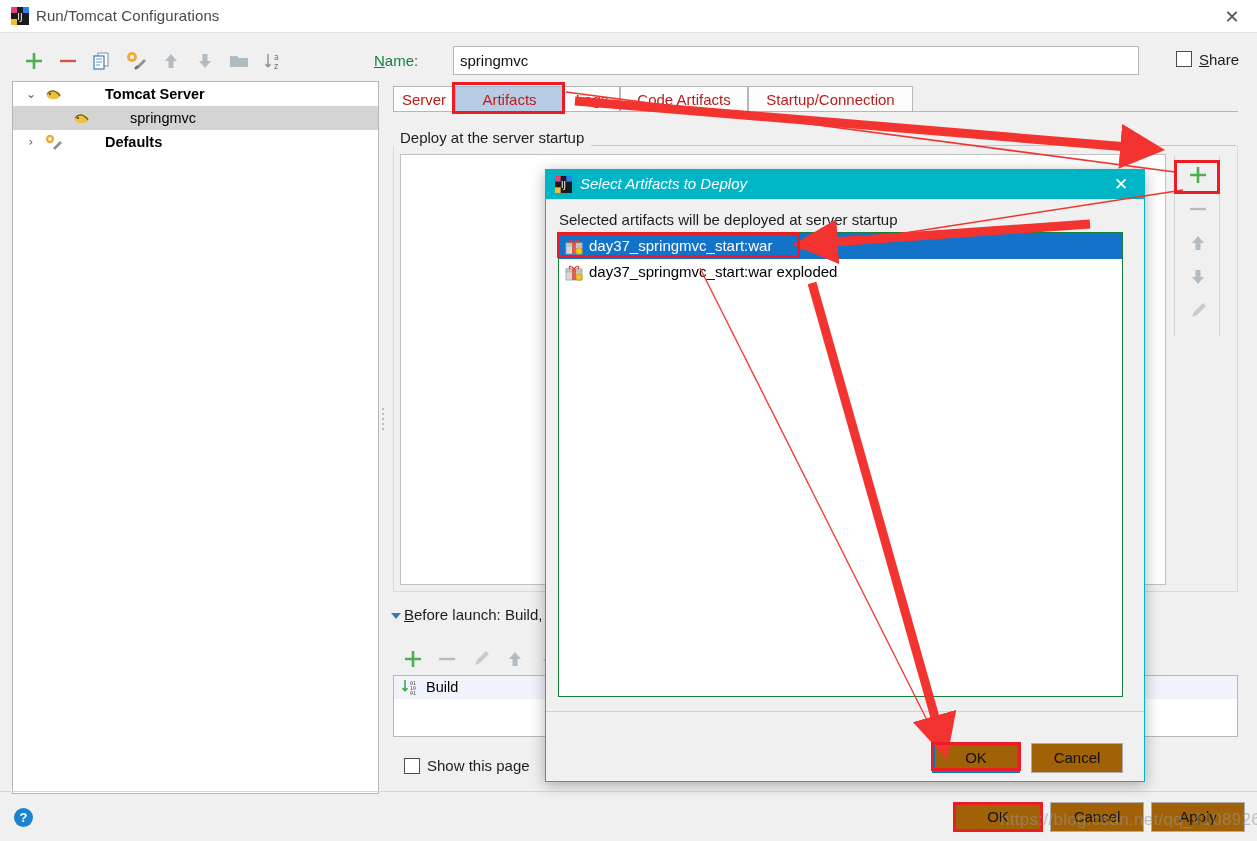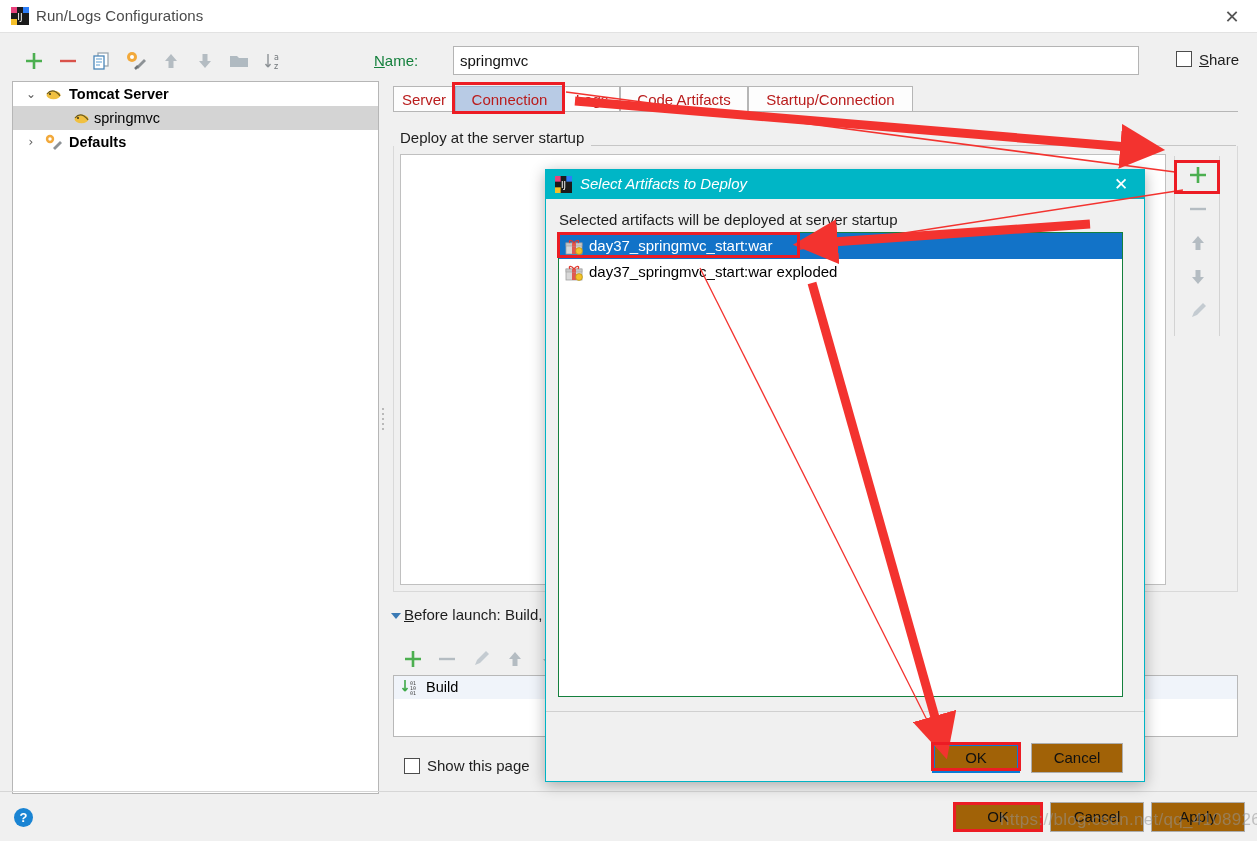--- a/index.html
+++ b/index.html
@@ -56,21 +56,21 @@
     font-size: 14.5px; color: #000;
     white-space: nowrap;
   }
   .tree-row.selected { background: #d4d4d4; }
   .tree-arrow {
     position: absolute; left: 10px; top: 0; width: 16px; height: 24px;
     color: #5a5a5a; font-size: 12px; text-align: center; line-height: 24px;
     font-family: "DejaVu Sans", sans-serif;
   }
   .tree-ico { position: absolute; top: 4px; width: 17px; height: 17px; }
-  .tree-label { position: absolute; white-space: nowrap; }
+  .tree-label { position: absolute; white-space: nowrap; margin-left: 36px; }
   .bold { font-weight: bold; }
 
   
   .name-label {
     position: absolute; left: 374px; top: 52px;
     font-size: 15px; color: #15803d;
   }
   .name-label u { text-decoration: underline; }
   .name-input {
     position: absolute; left: 453px; top: 46px; width: 686px; height: 29px;
@@ -256,21 +256,21 @@
   <div class="win-titlebar">
     <span class="win-icon">
       <svg width="18" height="18" viewBox="0 0 18 18">
         <rect x="0" y="0" width="18" height="18" fill="#1b1b1b"></rect>
         <rect x="0" y="0" width="6" height="6" fill="#e8417b"></rect>
         <rect x="12" y="0" width="6" height="6" fill="#2c7df7"></rect>
         <rect x="0" y="12" width="6" height="6" fill="#f5c02a"></rect>
         <text x="9" y="13" font-size="9" fill="#ffffff" text-anchor="middle" font-family="DejaVu Sans, sans-serif">IJ</text>
       </svg>
     </span>
-    <span class="win-title">Run/Logs Configurations</span>
+    <span class="win-title">Run/Tomcat Configurations</span>
     <span class="win-close">✕</span>
   </div>
 
   <div class="left-toolbar">
     <span class="tb-btn" style="left:8px">
       <svg width="20" height="20" viewBox="0 0 20 20">
           <path d="M10 2 V18 M2 10 H18" stroke="#4caf50" stroke-width="2.6" fill="none"></path>
         </svg>
     </span>
     <span class="tb-btn" style="left:42px">
@@ -369,21 +369,21 @@
   </span>
   <div class="name-input" title="">springmvc</div>
 
   <div class="share-box"></div>
   <span class="share-label">
     <u>S</u><span>hare</span>
   </span>
 
   <div class="tabs">
     <div class="tab" style="left:0px;width:62px">Server</div>
-    <div class="tab active" style="left:62px;width:109px">Connection</div>
+    <div class="tab active" style="left:62px;width:109px">Artifacts</div>
     <div class="tab" style="left:171px;width:56px">Logs</div>
     <div class="tab" style="left:227px;width:128px">Code Artifacts</div>
     <div class="tab" style="left:355px;width:165px">Startup/Connection</div>
   </div>
   <div class="tabpane"></div>
 
   <div class="group-line"></div>
   <span class="group-title">Deploy at the server startup</span>
   <div class="deploy-frame"></div>
   <div class="deploy-list"></div>

